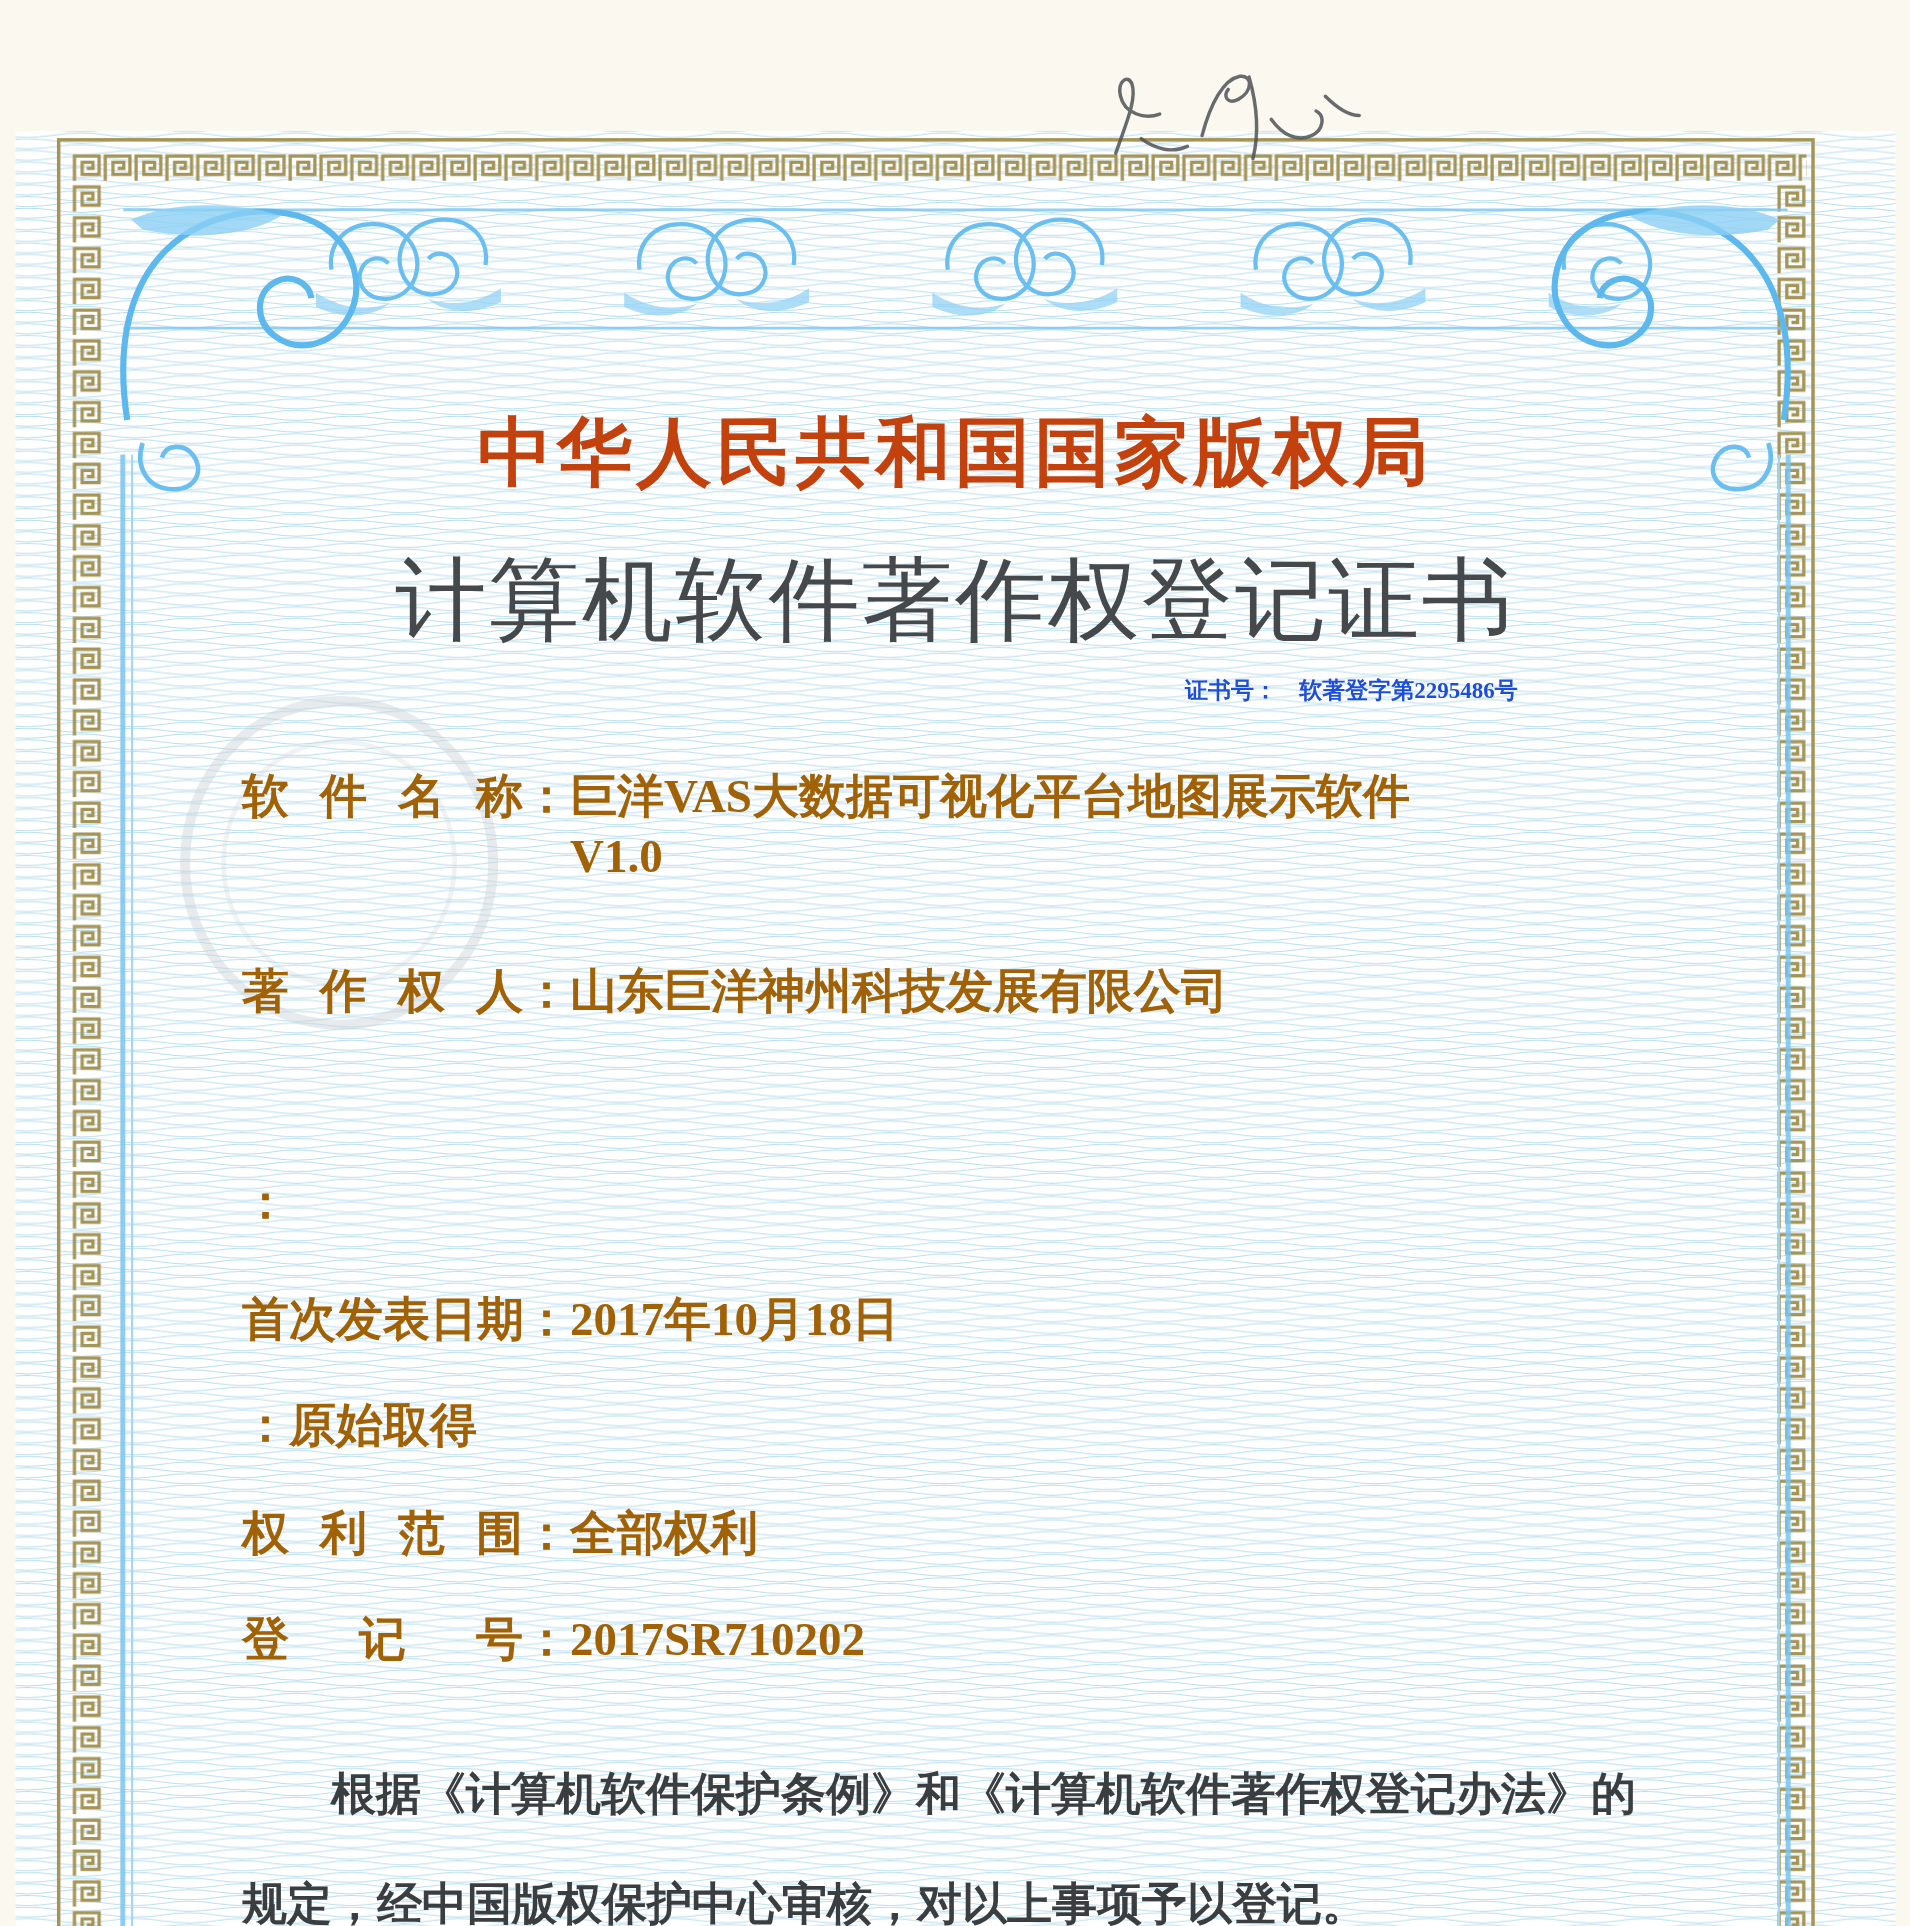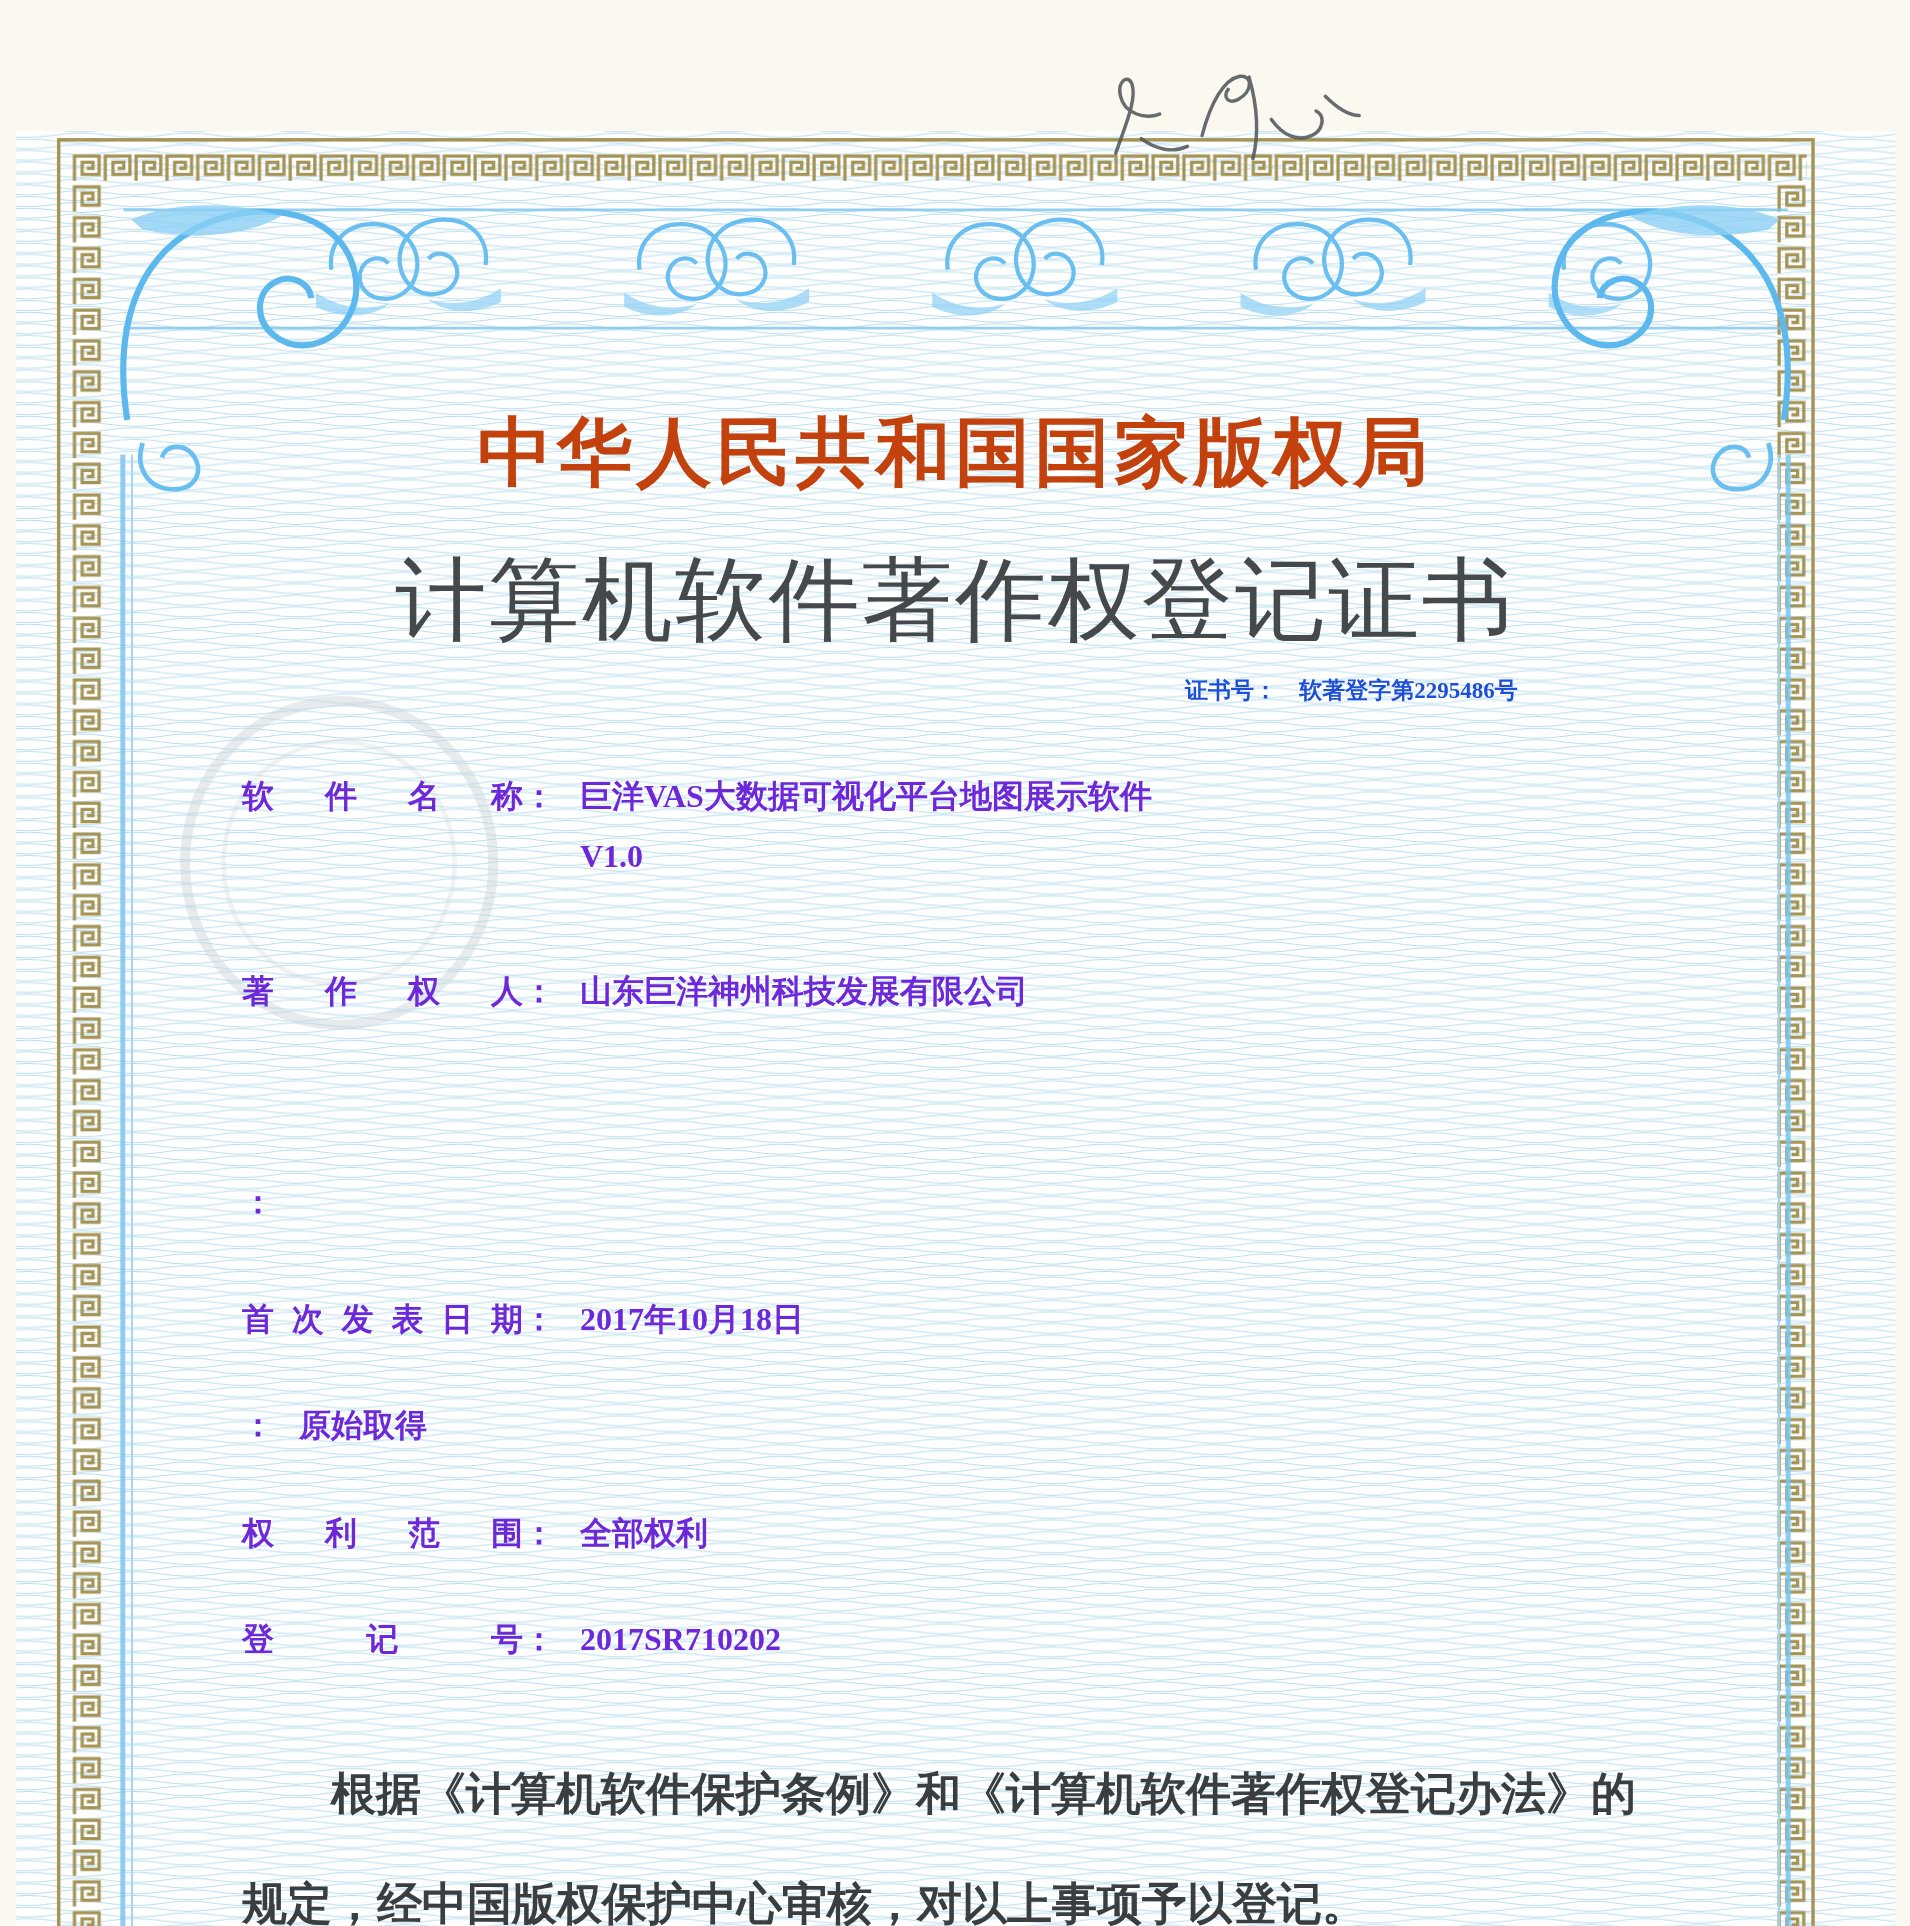--- a/index.html
+++ b/index.html
@@ -22,30 +22,30 @@
     left:955px;top:539px;transform:translateX(-50%);
     font-size:91px;font-weight:400;letter-spacing:2.3px;
     color:#45494c;white-space:nowrap;
   }
   .certno{
     left:1185px;top:675px;font-size:23px;color:#1d4ed8;white-space:nowrap;
     font-weight:600;
   }
   .certno .gap{display:inline-block;width:22.3px;}
   .field{
-    left:242px;height:62px;font-size:32px;color:#6d28d9;
+    left:242px;height:62px;font-size:47px;color:#a16207;
     display:flex;align-items:flex-start;line-height:60px;white-space:nowrap;
     font-weight:600;
   }
   .field .lbl{
     display:inline-block;width:281px;
     text-align:justify;text-align-last:justify;
   }
   .field .colon{display:inline-block;}
-  .field .val{display:inline-block;margin-left:25px;}
+  .field .val{display:inline-block;}
   .field .val .l2{display:block;}
   .para{
     left:242px;top:1739px;width:1441px;
     font-size:45px;line-height:110px;color:#3a3e41;
     text-indent:89px;font-weight:600;
   }
 </style>
 </head>
 <body>
 

